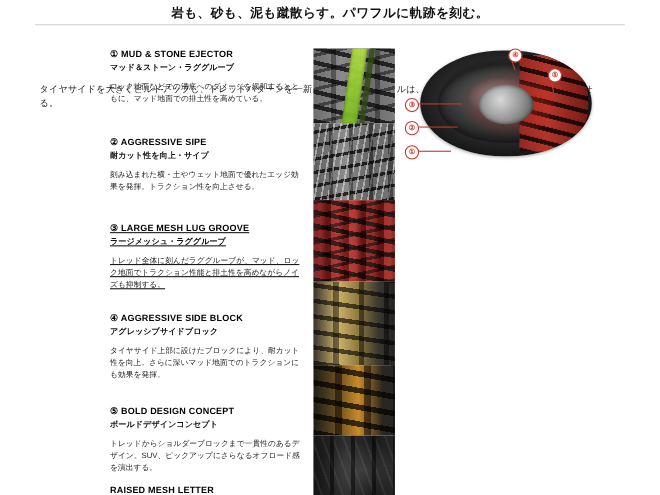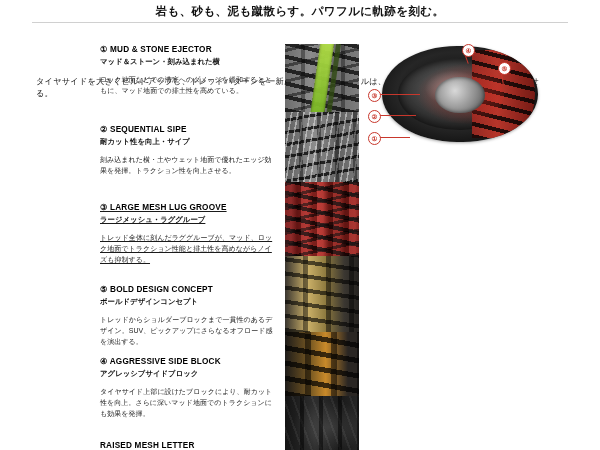--- a/index.html
+++ b/index.html
@@ -307,46 +307,46 @@
   <div class="headline">岩も、砂も、泥も蹴散らす。パワフルに軌跡を刻む。</div>
   <div class="rule"></div>
   <div class="lede">タイヤサイドを大きくビルドアップし、トレッドパターンを一新。その逞しいスタイルは、ドライバーに信頼と冒険心を掻か立たせる。</div>
 
   <div class="content">
 
     <div class="feature-list">
 
       <div class="feature f1">
         <div class="f-title">① MUD &amp; STONE EJECTOR</div>
-        <div class="f-sub">マッド＆ストーン・刻み込まれた横</div>
+        <div class="f-sub">マッド＆ストーン・ラググルーブ</div>
         <div class="f-body">ロック地面などでの溝底へのダメージを緩和するとともに、マッド地面での排土性を高めている。</div>
       </div>
 
       <div class="feature f2">
-        <div class="f-title">② SEQUENTIAL SIPE</div>
+        <div class="f-title">② AGGRESSIVE SIPE</div>
         <div class="f-sub">耐カット性を向上・サイプ</div>
         <div class="f-body">刻み込まれた横・土やウェット地面で優れたエッジ効果を発揮。トラクション性を向上させる。</div>
       </div>
 
       <div class="feature f3">
         <div class="f-title">③ LARGE MESH LUG GROOVE</div>
         <div class="f-sub">ラージメッシュ・ラググルーブ</div>
         <div class="f-body">トレッド全体に刻んだラググルーブが、マッド、ロック地面でトラクション性能と排土性を高めながらノイズも抑制する。</div>
       </div>
 
+      <div class="feature f4">
+        <div class="f-title">④ AGGRESSIVE SIDE BLOCK</div>
+        <div class="f-sub">アグレッシブサイドブロック</div>
+        <div class="f-body">タイヤサイド上部に設けたブロックにより、耐カット性を向上。さらに深いマッド地面でのトラクションにも効果を発揮。</div>
+      </div>
+
       <div class="feature f5">
         <div class="f-title">⑤ BOLD DESIGN CONCEPT</div>
         <div class="f-sub">ボールドデザインコンセプト</div>
         <div class="f-body">トレッドからショルダーブロックまで一貫性のあるデザイン。SUV、ピックアップにさらなるオフロード感を演出する。</div>
-      </div>
-
-      <div class="feature f4">
-        <div class="f-title">④ AGGRESSIVE SIDE BLOCK</div>
-        <div class="f-sub">アグレッシブサイドブロック</div>
-        <div class="f-body">タイヤサイド上部に設けたブロックにより、耐カット性を向上。さらに深いマッド地面でのトラクションにも効果を発揮。</div>
       </div>
 
       <div class="feature f6">
         <div class="f-title">RAISED MESH LETTER</div>
 
       </div>
 
     </div>
 
     <div class="thumbs">

